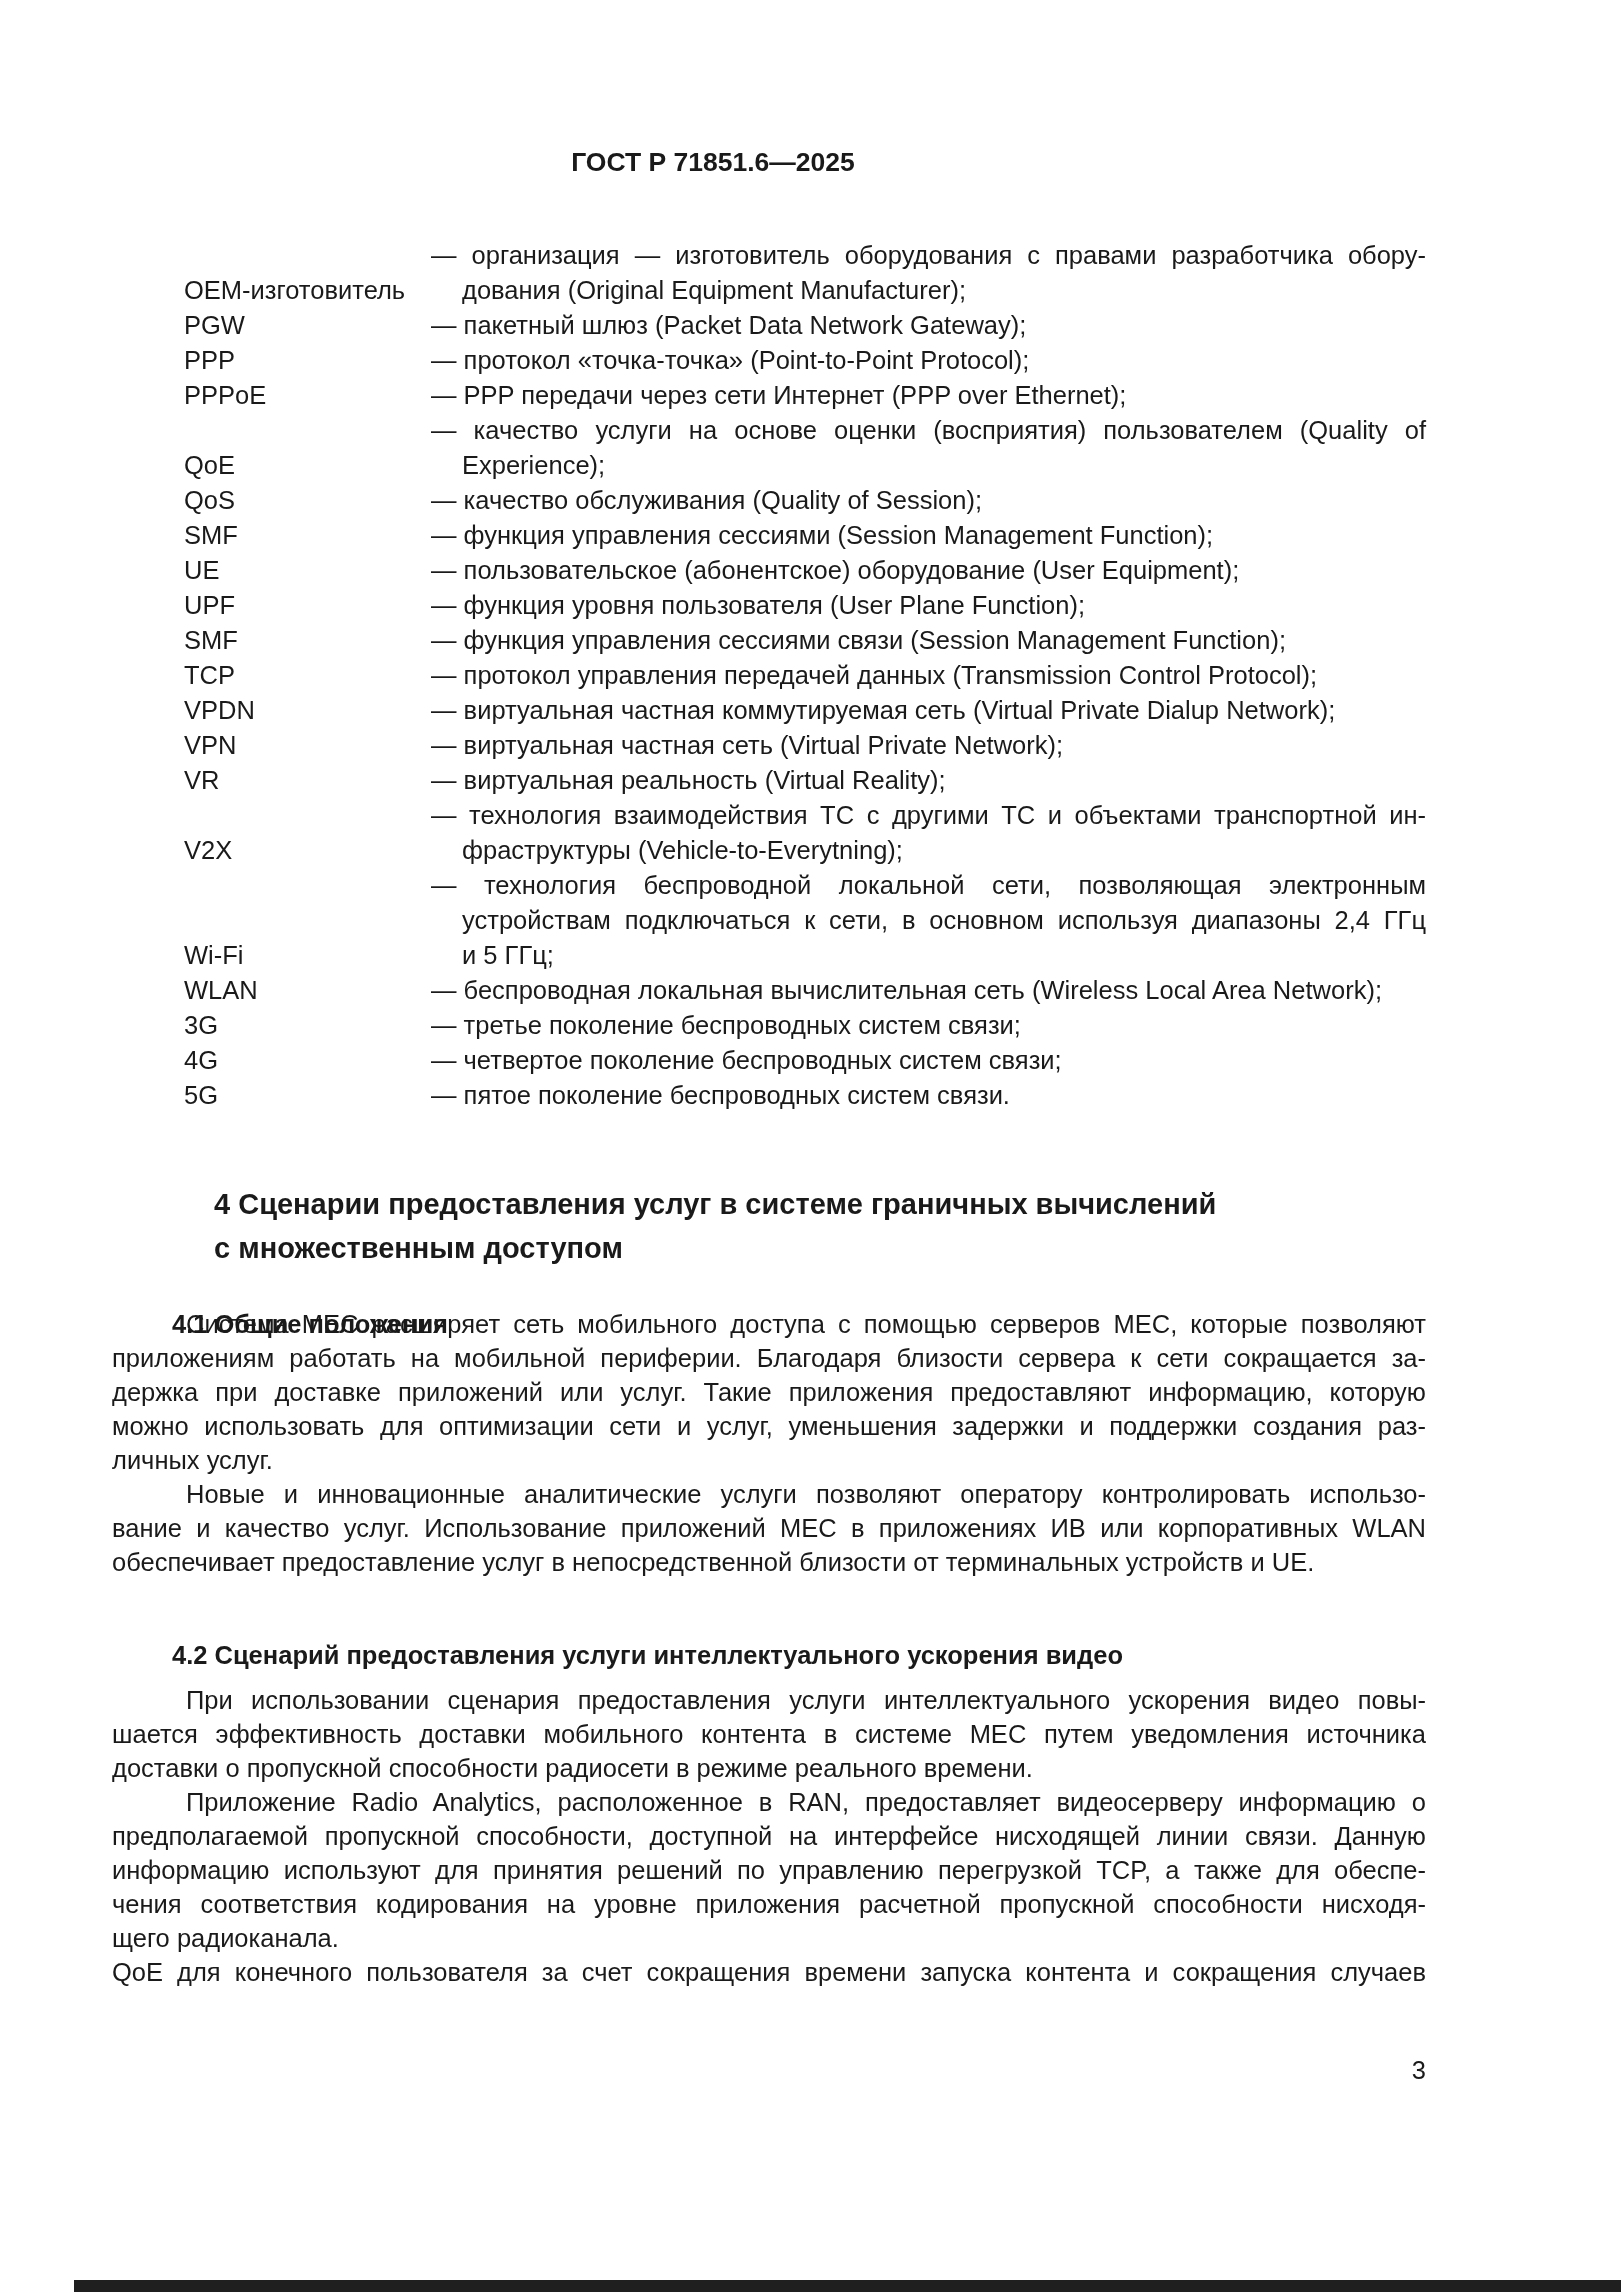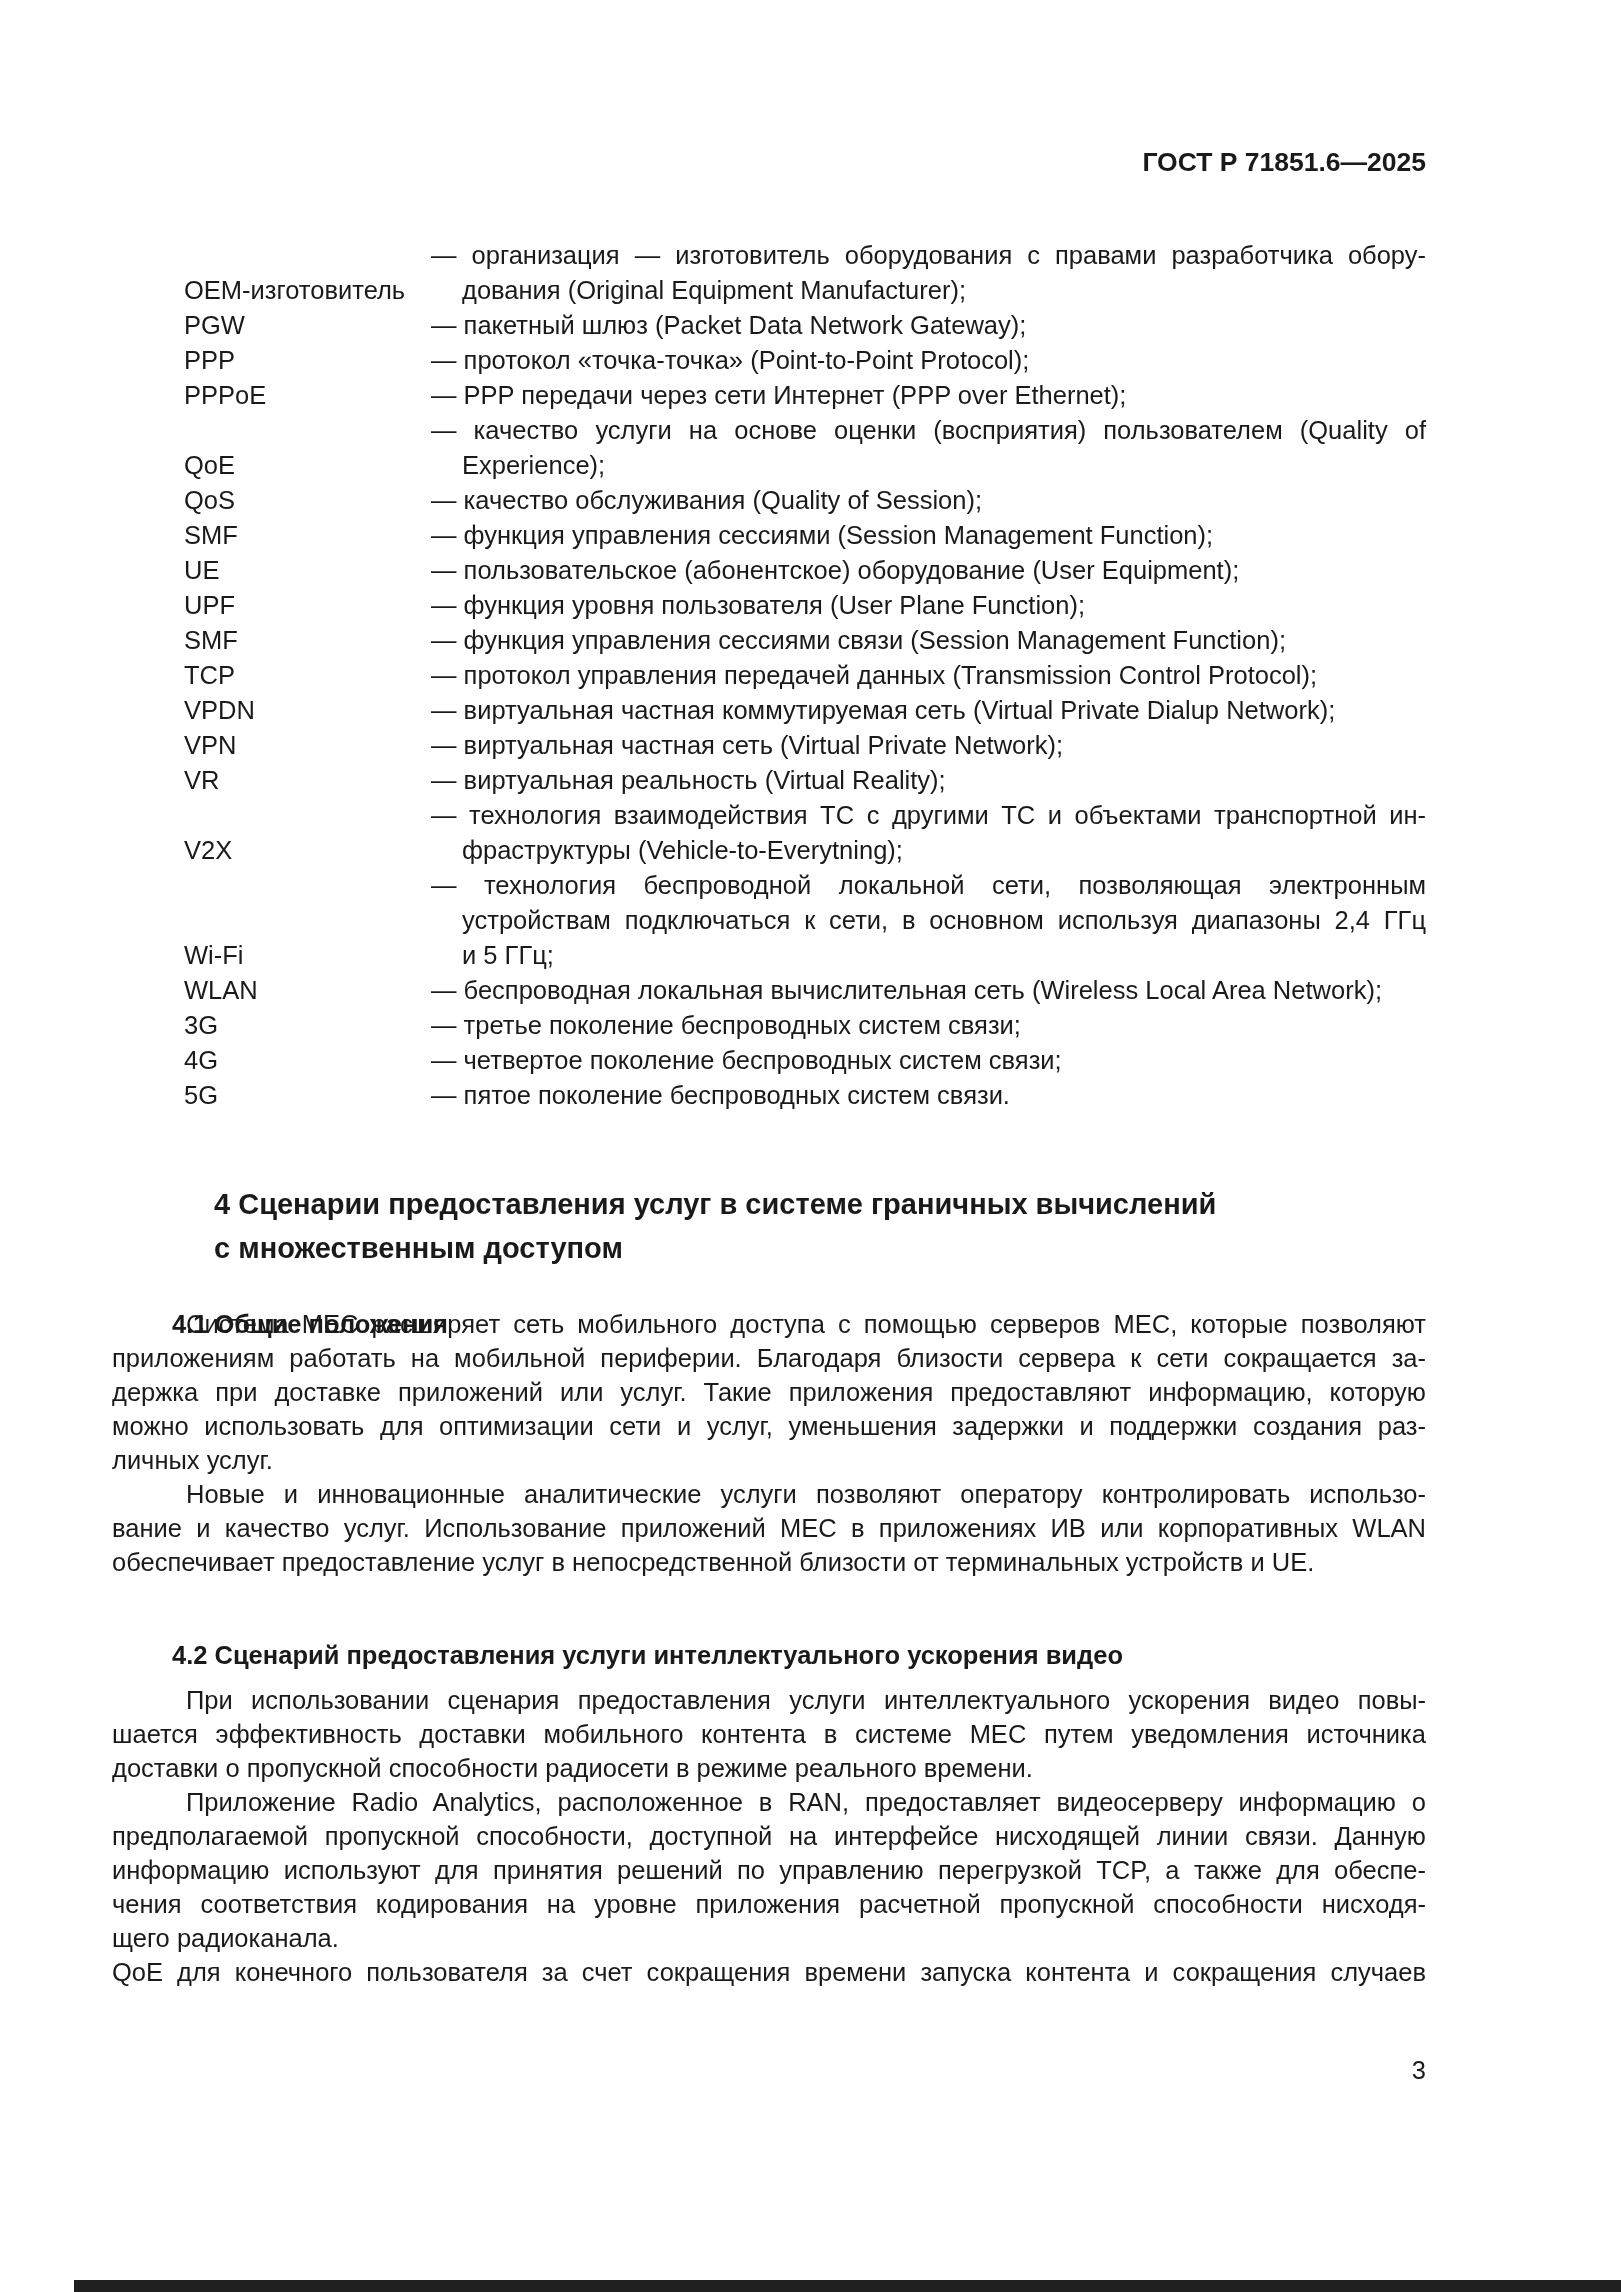--- a/index.html
+++ b/index.html
@@ -11,21 +11,21 @@
     font-family: "Liberation Sans", sans-serif;
     color: #1a1a1a;
     overflow: hidden;
   }
   
   .doc-header {
     position: absolute;
     top: 147px;
     left: 0;
     right: 195px;
-    text-align: right;
+    text-align: center;
     font-size: 26.5px;
     font-weight: bold;
     line-height: 31px;
   }
   
   .abbr-list {
     position: absolute;
     top: 238px;
     left: 184px;
     width: 1242px;

